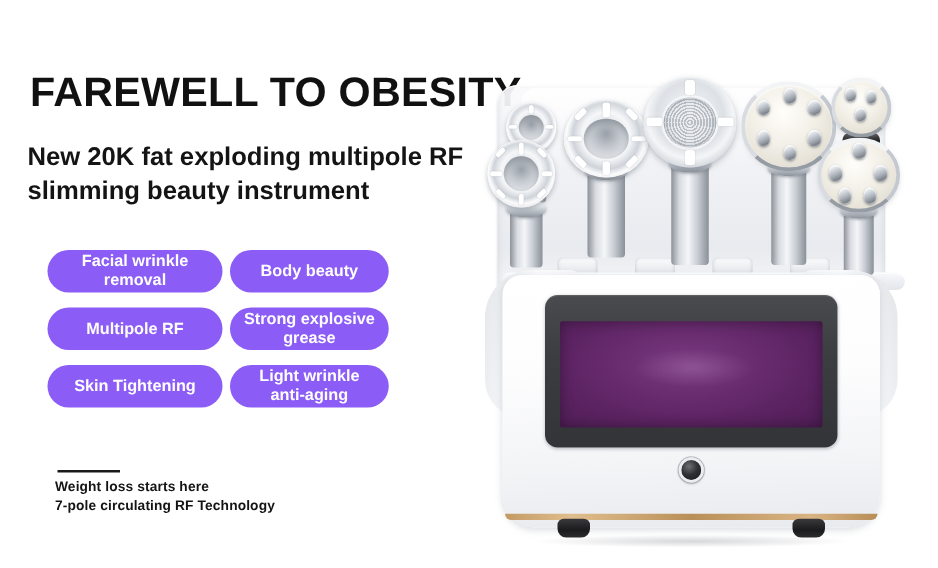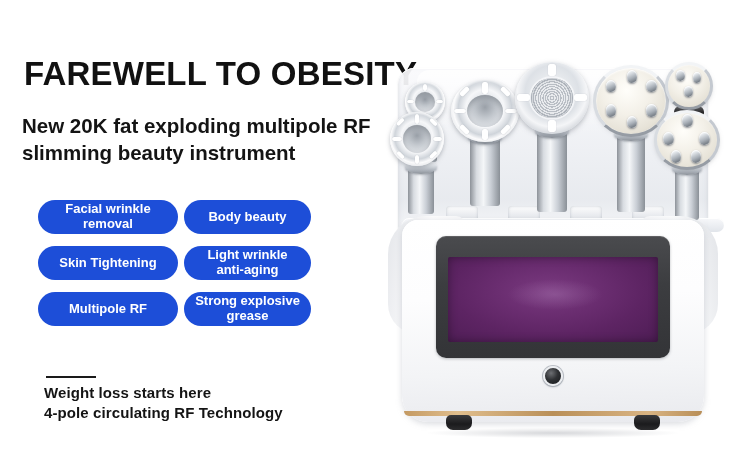--- a/index.html
+++ b/index.html
@@ -48,21 +48,21 @@
     top: 200px;
     width: 290px;
   }
   .pill-row {
     display: flex;
     align-items: flex-start;
     margin-bottom: 12px;
     height: 34px;
   }
   .pill {
-    background: #1d4ed8;
+    background: #8b5cf6;
     color: #ffffff;
     border-radius: 18px;
     font-size: 13px;
     font-weight: bold;
     line-height: 1.15;
     display: flex;
     align-items: center;
     justify-content: center;
     text-align: center;
     height: 34px;
@@ -79,21 +79,21 @@
     left: 46px;
     top: 376px;
     width: 50px;
     height: 2px;
     background: #1a1a1a;
   }
   .footer-copy {
     position: absolute;
     left: 44px;
     top: 383px;
-    font-size: 15px;
+    font-size: 11px;
     font-weight: bold;
     color: #141414;
     line-height: 1.33;
     letter-spacing: 0.1px;
     white-space: nowrap;
   }
 
   
   #machine {
     position: absolute;
@@ -342,42 +342,42 @@
       <div class="pill col-a">
         <span>Facial wrinkle removal</span>
       </div>
       <div class="pill col-b">
         <span>Body beauty</span>
       </div>
     </div>
 
     <div class="pill-row">
       <div class="pill col-a">
+        <span>Multipole RF</span>
+      </div>
+      <div class="pill col-b">
+        <span>Strong explosive grease</span>
+      </div>
+    </div>
+
+    <div class="pill-row">
+      <div class="pill col-a">
         <span>Skin Tightening</span>
       </div>
       <div class="pill col-b">
         <span>Light wrinkle anti-aging</span>
-      </div>
-    </div>
-
-    <div class="pill-row">
-      <div class="pill col-a">
-        <span>Multipole RF</span>
-      </div>
-      <div class="pill col-b">
-        <span>Strong explosive grease</span>
       </div>
     </div>
 
   </div>
 
   <div class="rule"></div>
   <div class="footer-copy">
     <div>Weight loss starts here</div>
-    <div>4-pole circulating RF Technology</div>
+    <div>7-pole circulating RF Technology</div>
   </div>
 
   <div id="machine">
 
     <div class="rack">
       <div class="rack-slot" style="left:48px;"></div>
       <div class="rack-slot" style="left:110px;"></div>
       <div class="rack-slot" style="left:172px;"></div>
       <div class="rack-slot" style="left:234px;"></div>
       <div class="rack-lip"></div>

